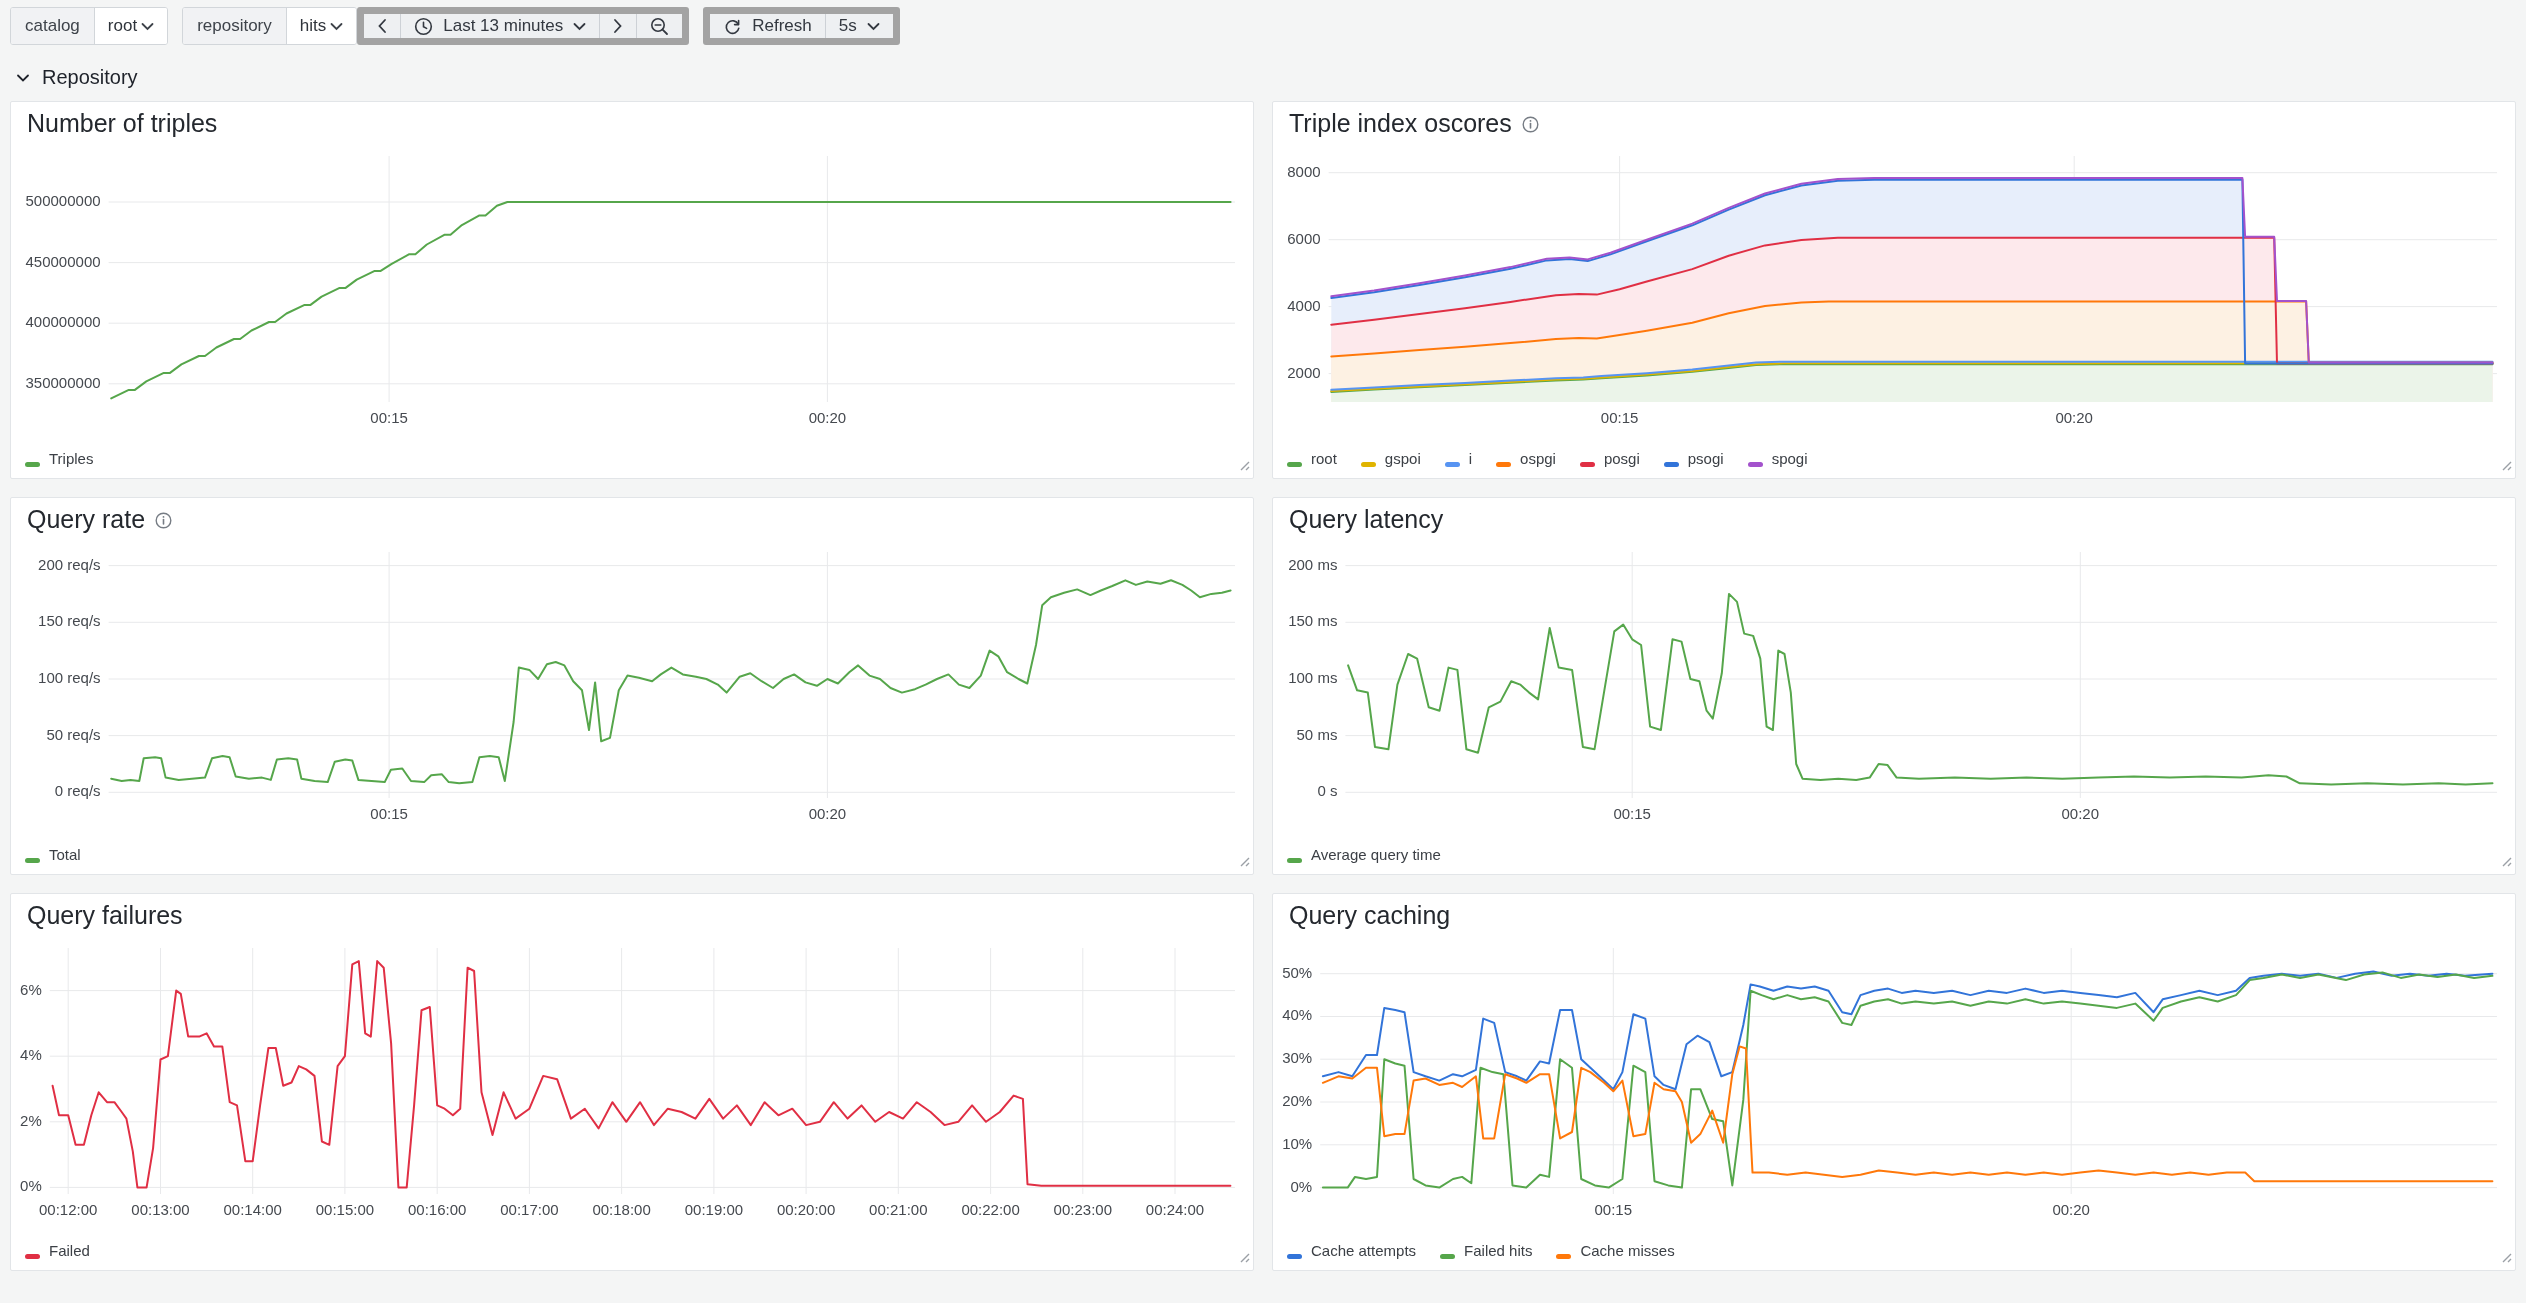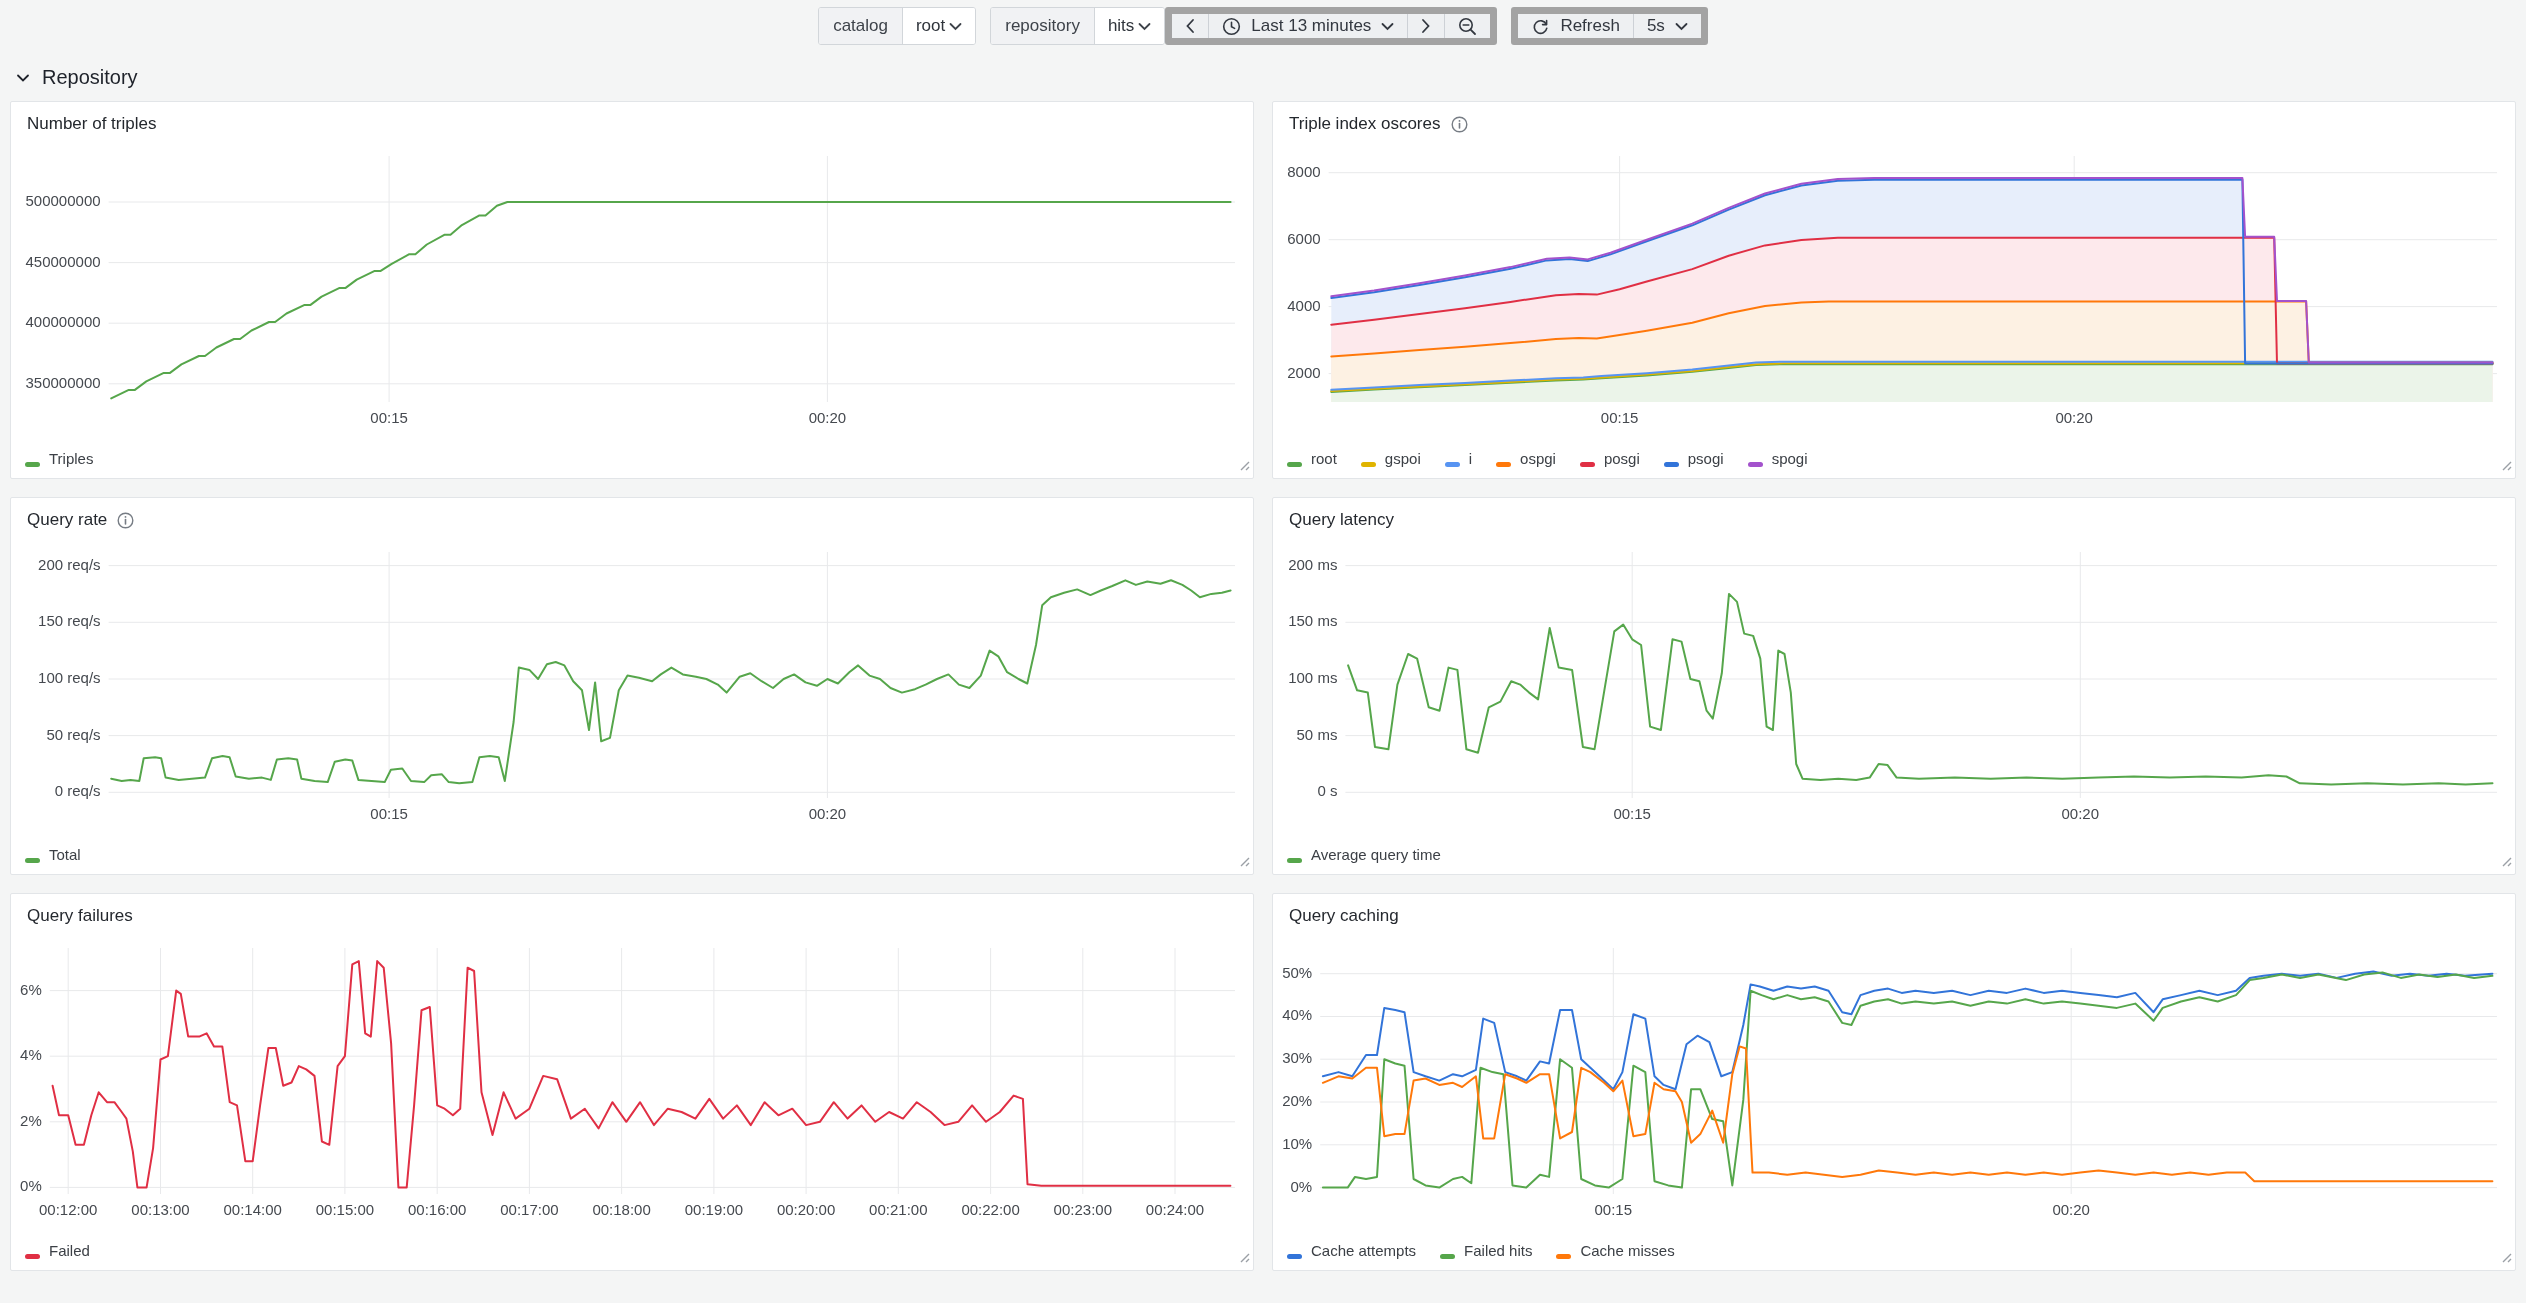--- a/index.html
+++ b/index.html
@@ -3,37 +3,37 @@
 <meta charset="utf-8">
 <style>
   * { box-sizing: border-box; margin: 0; padding: 0; }
   html,body { width:2526px; height:1303px; }
   body {
     background:#f4f5f5;
     font-family:"Liberation Sans","DejaVu Sans",sans-serif;
     color:#24282e; overflow:hidden; position:relative;
   }
   
-  .topbar { display:flex; justify-content:center; align-items:center; padding:7px 10px; height:52px; }
+  .topbar { display:flex; justify-content:flex-start; align-items:center; padding:7px 10px; height:52px; }
   .tb-left { display:flex; gap:14px; }
   .var-group { display:flex; border:1px solid #d2d6da; border-radius:3px; overflow:hidden; height:38px; background:#fff; }
   .var-label { background:#f1f2f4; padding:0 14px; display:flex; align-items:center; font-size:17px; color:#3e434a; border-right:1px solid #d2d6da; }
   .var-value { padding:0 13px; display:flex; gap:4px; align-items:center; font-size:17px; color:#2f343b; background:#fff; cursor:pointer; }
   .tb-right { display:flex; gap:14px; }
   .btn-group { display:flex; border:7px solid #a3a3a3; border-radius:3px; overflow:hidden; height:38px; background:#eef0f2; }
   .btn { display:flex; align-items:center; gap:10px; padding:0 13px; font-size:17px; color:#333840; cursor:pointer; background:#eef0f2; border:none; border-right:1px solid #cdd1d6; }
   .btn:last-child { border-right:none; }
   .icon svg { display:block; }
   
   .section { display:flex; align-items:center; gap:12px; padding:14px 16px 12px; font-size:20px; font-weight:500; color:#1e222a; cursor:pointer; width:max-content; }
   
   .grid { display:grid; grid-template-columns:1fr 1fr; gap:18px; padding:0 10px; }
   .panel { position:relative; background:#fff; border:1px solid #e2e5e8; border-radius:2px; height:378px; }
   .panel-header { display:flex; align-items:center; gap:10px; padding:13px 16px 0; height:30px; }
-  .panel-title { font-size:17px; font-weight:500; color:#24282e; }
+  .panel-title { font-size:25px; font-weight:500; color:#24282e; }
   .info-icon { color:#767c84; display:flex; margin-top:1px; }
   .chart { position:absolute; left:6px; right:10px; top:42px; bottom:48px; cursor:crosshair; }
   .chart text { font-family:"Liberation Sans","DejaVu Sans",sans-serif; font-size:15px; fill:#45494f; }
   .legend { position:absolute; left:14px; bottom:11px; display:flex; gap:24px; align-items:center; }
   .lg-item { display:flex; align-items:flex-end; gap:9px; font-size:15px; color:#3c4046; cursor:pointer; }
   .swatch { width:15px; height:5px; border-radius:3px; flex:none; }
   .resize { position:absolute; right:3px; bottom:3px; cursor:nwse-resize; }
 </style>
 </head>
 <body>

